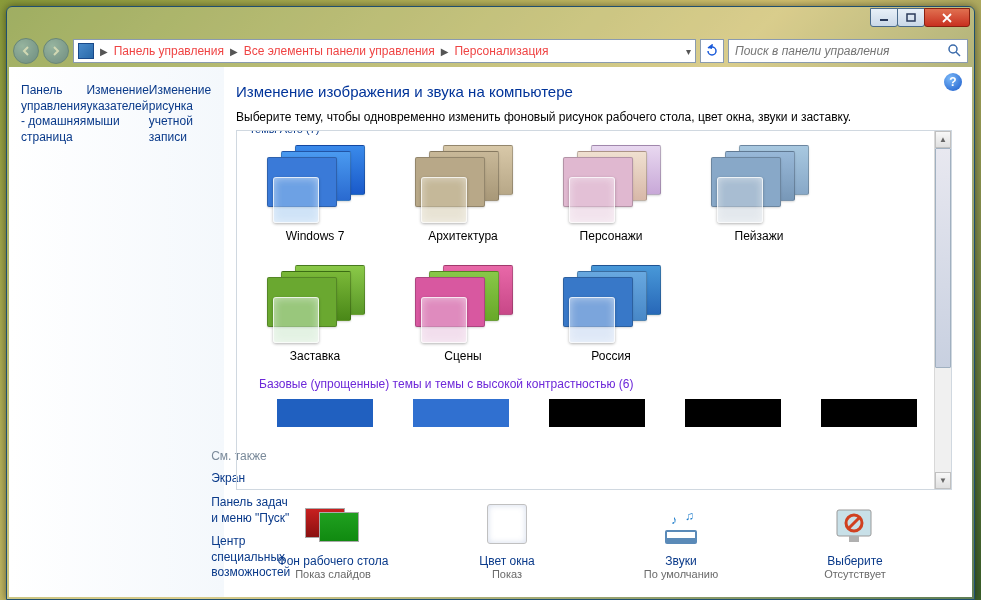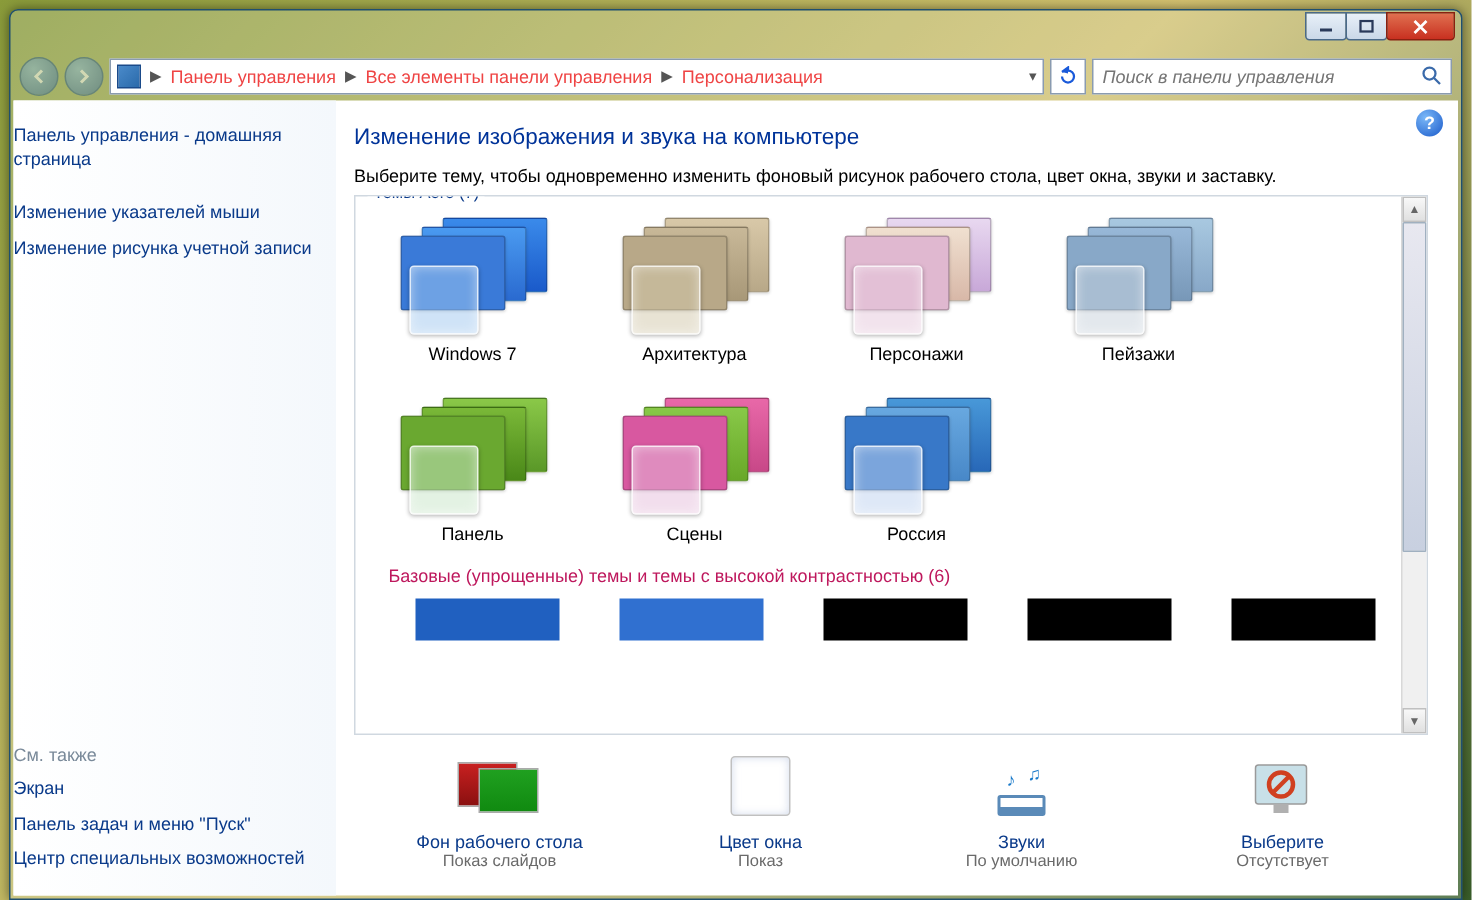--- a/index.html
+++ b/index.html
@@ -19,21 +19,21 @@
 .addr-icon { width:16px; height:16px; background:linear-gradient(135deg,#4a8aca,#2a6aaa); border:1px solid #1a4a8a; }
 .crumb-sep { color:#555; font-size:10px; }
 .crumb-text { color:#ef4444; cursor:pointer; }
 .addr-drop { margin-left:auto; display:flex; gap:4px; align-items:center; }
 .refresh-box { width:24px; height:24px; background:white; border:1px solid #8a9bb0; display:flex; align-items:center; justify-content:center; }
 .search-box { width:240px; height:24px; background:white; border:1px solid #8a9bb0; display:flex; align-items:center; padding:0 6px; }
 .search-box input { border:none; outline:none; flex:1; color:#888; font-style:italic; font-size:12px; }
 .search-icon { color:#3a6aaa; }
 
 .content { position:absolute; top:60px; left:2px; right:2px; bottom:2px; background:white; display:flex; }
-.sidebar { width:215px; padding:12px 0; background:linear-gradient(to right,#fff,#f4f8fc); display:flex; flex-direction:column; }
+.sidebar { width:215px; padding:12px 12px; background:linear-gradient(to right,#fff,#f4f8fc); display:flex; flex-direction:row; }
 .sidebar a { color:#0a3a8a; text-decoration:none; display:block; padding:4px 0; line-height:1.3; cursor:pointer; }
 .sidebar .section-bottom { margin-top:auto; }
 .sidebar .see-also { color:#7a8a9a; padding-bottom:4px; }
 
 .main { flex:1; position:relative; padding:16px 20px 0 12px; overflow:hidden; }
 .help-btn { position:absolute; top:6px; right:10px; width:18px; height:18px; border-radius:50%; background:radial-gradient(circle at 35% 30%,#7ab8f8,#1a5aca); color:white; text-align:center; line-height:18px; font-size:12px; font-weight:bold; cursor:pointer; }
 .main-title { color:#003399; font-size:15px; margin-bottom:10px; }
 .main-sub { color:#000; margin-bottom:6px; }
 
 .themes-box { border:1px solid #d0d8e0; height:360px; position:relative; overflow:hidden; }
@@ -41,21 +41,21 @@
 .themes-scroll { overflow-y:auto; height:100%; padding:14px 20px 10px 20px; }
 .theme-grid { display:flex; flex-wrap:wrap; gap:22px 32px; }
 .theme-item { width:116px; display:flex; flex-direction:column; align-items:center; cursor:pointer; }
 .theme-thumb { width:96px; height:78px; position:relative; margin-bottom:6px; }
 .stack { position:absolute; width:70px; height:50px; border:1px solid rgba(0,0,0,0.2); border-radius:2px; box-shadow:0 1px 2px rgba(0,0,0,0.15); }
 .stack.s1 { top:0; left:28px; }
 .stack.s2 { top:6px; left:14px; }
 .stack.s3 { top:12px; left:0; }
 .color-chip { position:absolute; bottom:0; left:6px; width:46px; height:46px; border:1px solid rgba(255,255,255,0.8); border-radius:3px; box-shadow:inset 0 0 8px rgba(255,255,255,0.5),0 1px 3px rgba(0,0,0,0.3); }
 .theme-label { color:#000; font-size:12px; text-align:center; }
-.group2 { color:#be185d; margin:14px 0 8px 2px; cursor:pointer; }
+.group2 { color:#6d28d9; margin:14px 0 8px 2px; cursor:pointer; }
 .basic-row { display:flex; gap:40px; padding-left:20px; }
 .basic-thumb { width:96px; height:28px; }
 
 .vscroll { position:absolute; right:0; top:0; bottom:0; width:17px; background:#f0f0f0; border-left:1px solid #d8d8d8; }
 .vscroll .vbtn { height:17px; background:linear-gradient(#f8f8f8,#e0e0e0); border:1px solid #c0c0c0; display:flex; align-items:center; justify-content:center; font-size:8px; color:#666; cursor:pointer; }
 .vscroll .vbtn.down { position:absolute; bottom:0; left:0; right:0; }
 .vscroll .thumb { position:absolute; top:17px; left:0; right:0; height:220px; background:linear-gradient(#e8e8f0,#c8d0e0); border:1px solid #a0b0c0; border-radius:1px; cursor:pointer; }
 
 .bottom-links { display:flex; justify-content:space-around; padding:14px 10px 10px 10px; }
 .blink-item { display:flex; flex-direction:column; align-items:center; width:150px; cursor:pointer; }
@@ -197,21 +197,21 @@
                 </div>
     <div class="theme-label">Пейзажи</div>
               </div>
               <div class="theme-item">
                 <div class="theme-thumb">
     <div class="stack s1 g-nat-1"></div>
                   <div class="stack s2 g-nat-2"></div>
                   <div class="stack s3 g-nat-3"></div>
     <div class="color-chip chip-green"></div>
                 </div>
-    <div class="theme-label">Панель</div>
+    <div class="theme-label">Заставка</div>
               </div>
               <div class="theme-item">
                 <div class="theme-thumb">
     <div class="stack s1 g-scn-1"></div>
                   <div class="stack s2 g-scn-2"></div>
                   <div class="stack s3 g-scn-3"></div>
     <div class="color-chip chip-mag"></div>
                 </div>
     <div class="theme-label">Сцены</div>
               </div>

